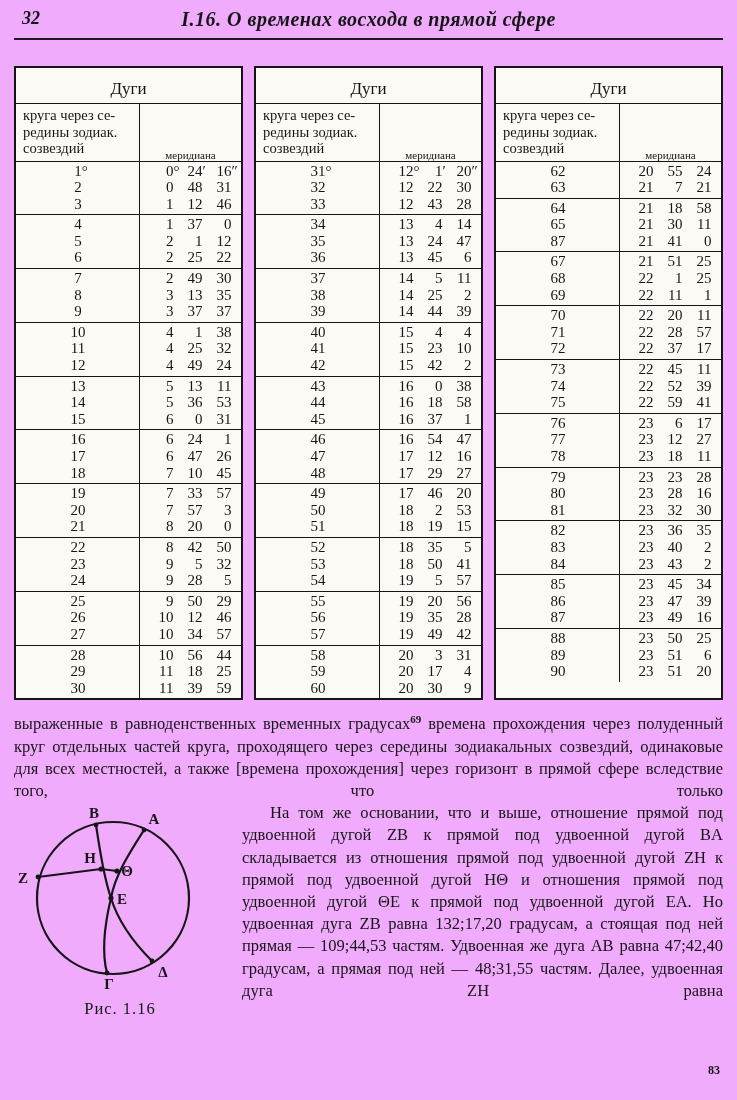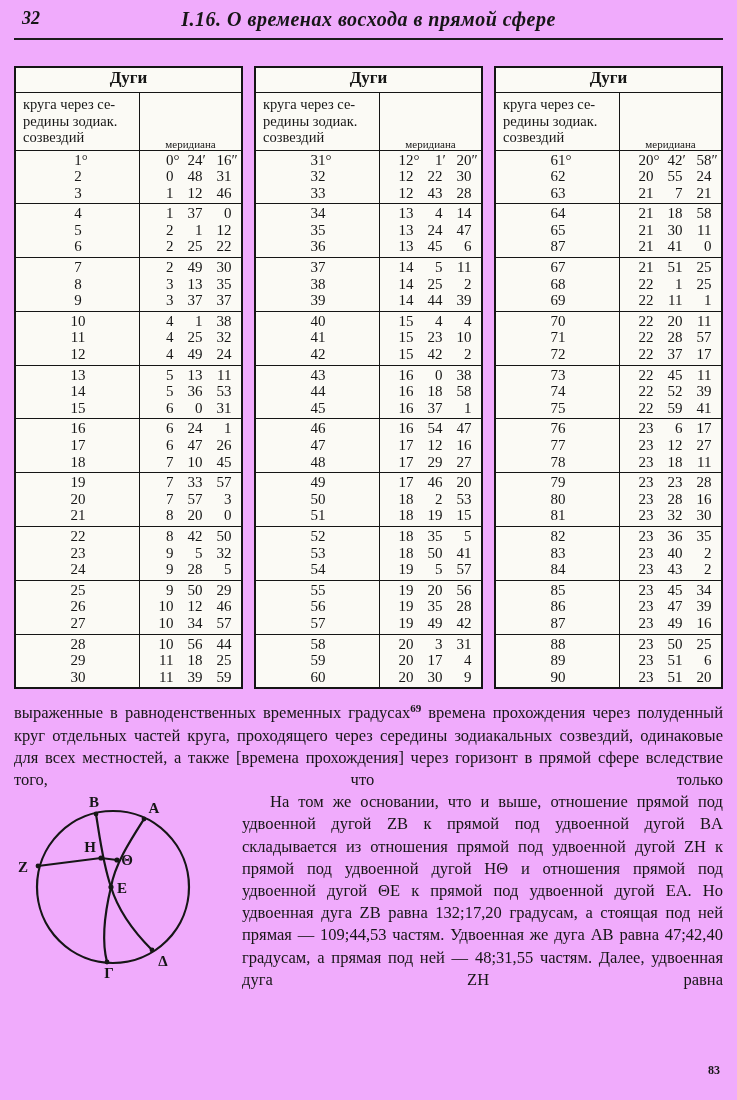--- a/index.html
+++ b/index.html
@@ -20,23 +20,22 @@
   .chap-title{
     text-align:center;font-style:italic;font-weight:bold;font-size:20px;
     letter-spacing:.5px;
   }
   .headrule{border:none;border-top:2.6px solid #1c1c1c;margin:4px 0 0 0;}
 
   
   .tablewrap{display:flex;gap:11px;margin-top:26px;}
   .tgroup{flex:1;border:2px solid #151515;background:#fbfaf5;}
   .thead{
-    text-align:center;font-size:17px;padding:0 0 4px 0;
+    text-align:center;font-size:17px;padding:11px 0 4px 0;
     border-bottom:1.7px solid #151515;
-    font-weight:bold;
   }
   .tsub{display:flex;border-bottom:1.7px solid #151515;align-items:flex-end;}
   .tsub-left{
     width:124px;box-sizing:border-box;
     padding:3px 2px 4px 7px;
     border-right:1.5px solid #151515;
     font-size:14.5px;line-height:16.5px;
     white-space:pre-line;
   }
   .tsub-right{
@@ -639,28 +638,20 @@
       <div class="thead">Дуги</div>
       <div class="tsub">
         <div class="tsub-left">круга через се-
 редины зодиак.
 созвездий</div>
         <div class="tsub-right">меридиана</div>
       </div>
       <div class="tbody">
           <div class="vline"></div>
           <div class="chunk">
-            <div class="trow">
-              <div class="arc">61<span class="unit">°</span></div>
-              <div class="mer">
-                <span class="num d">20<span class="unit">°</span></span>
-                <span class="num m">42<span class="unit">′</span></span>
-                <span class="num s">58<span class="unit">″</span></span>
-              </div>
-            </div>
             <div class="trow">
               <div class="arc">62</div>
               <div class="mer">
                 <span class="num d">20</span>
                 <span class="num m">55</span>
                 <span class="num s">24</span>
               </div>
             </div>
             <div class="trow">
               <div class="arc">63</div>
@@ -936,20 +927,21 @@
             <text x="80" y="13">B</text>
             <text x="140" y="19">A</text>
             <text x="9" y="78">Z</text>
             <text x="76" y="58">H</text>
             <text x="113" y="71">Θ</text>
             <text x="108" y="99">E</text>
             <text x="95" y="184">Γ</text>
             <text x="149" y="172">Δ</text>
           </g>
         </svg>
+        <div class="figcaption">Рис. 1.16</div>
       </div>
 
       <p class="indent j-last">На том же основании, что и выше, отношение прямой под удвоенной дугой ZB к прямой под удвоенной дугой BA складывается из отношения прямой под удвоенной дугой ZH к прямой под удвоенной дугой HΘ и отношения прямой под удвоенной дугой ΘE к прямой под удвоенной дугой EA. Но удвоенная дуга ZB равна 132;17,20 градусам, а стоящая под ней прямая — 109;44,53 частям. Удвоенная же дуга AB равна 47;42,40 градусам, а прямая под ней — 48;31,55 частям. Далее, удвоенная дуга ZH равна</p>
     </div>
   </div>
 
   <div class="sheetmark">83</div>
 </div>
 
 </body></html>

